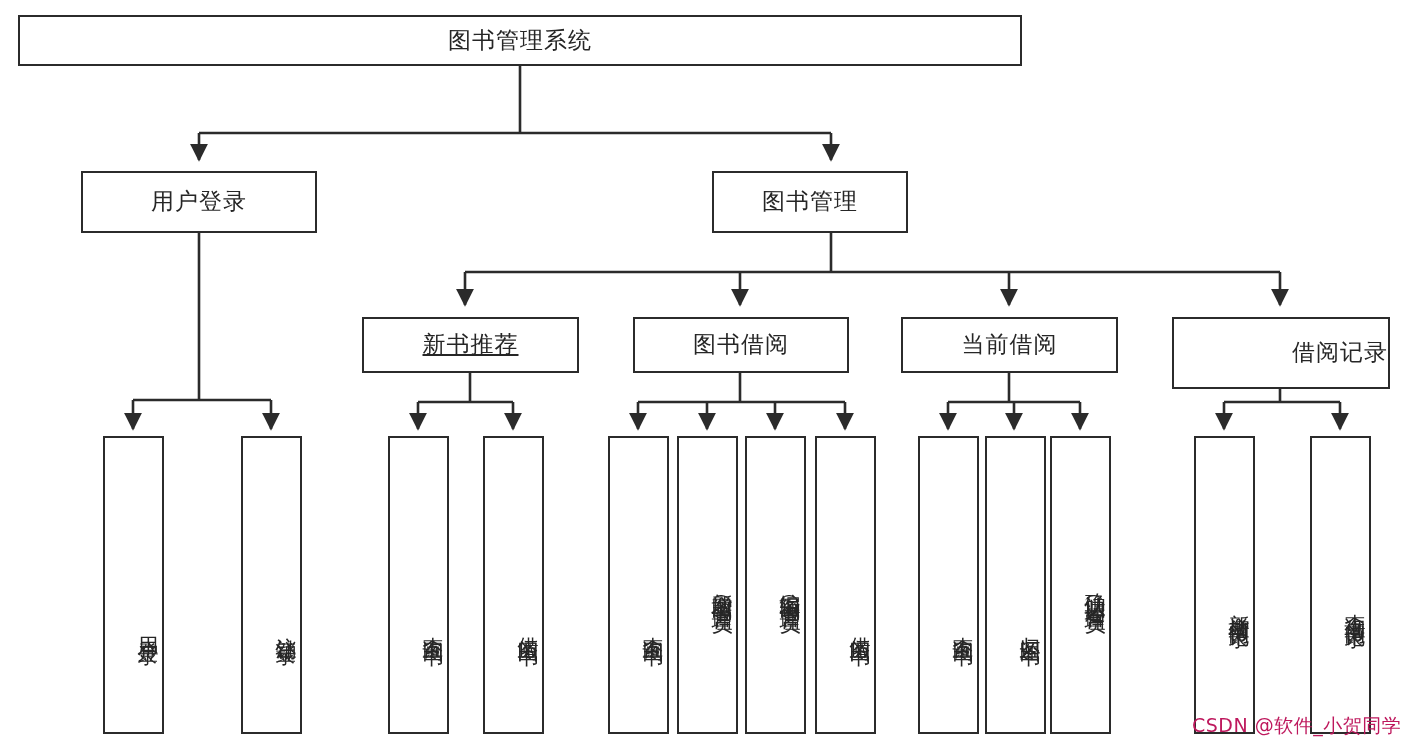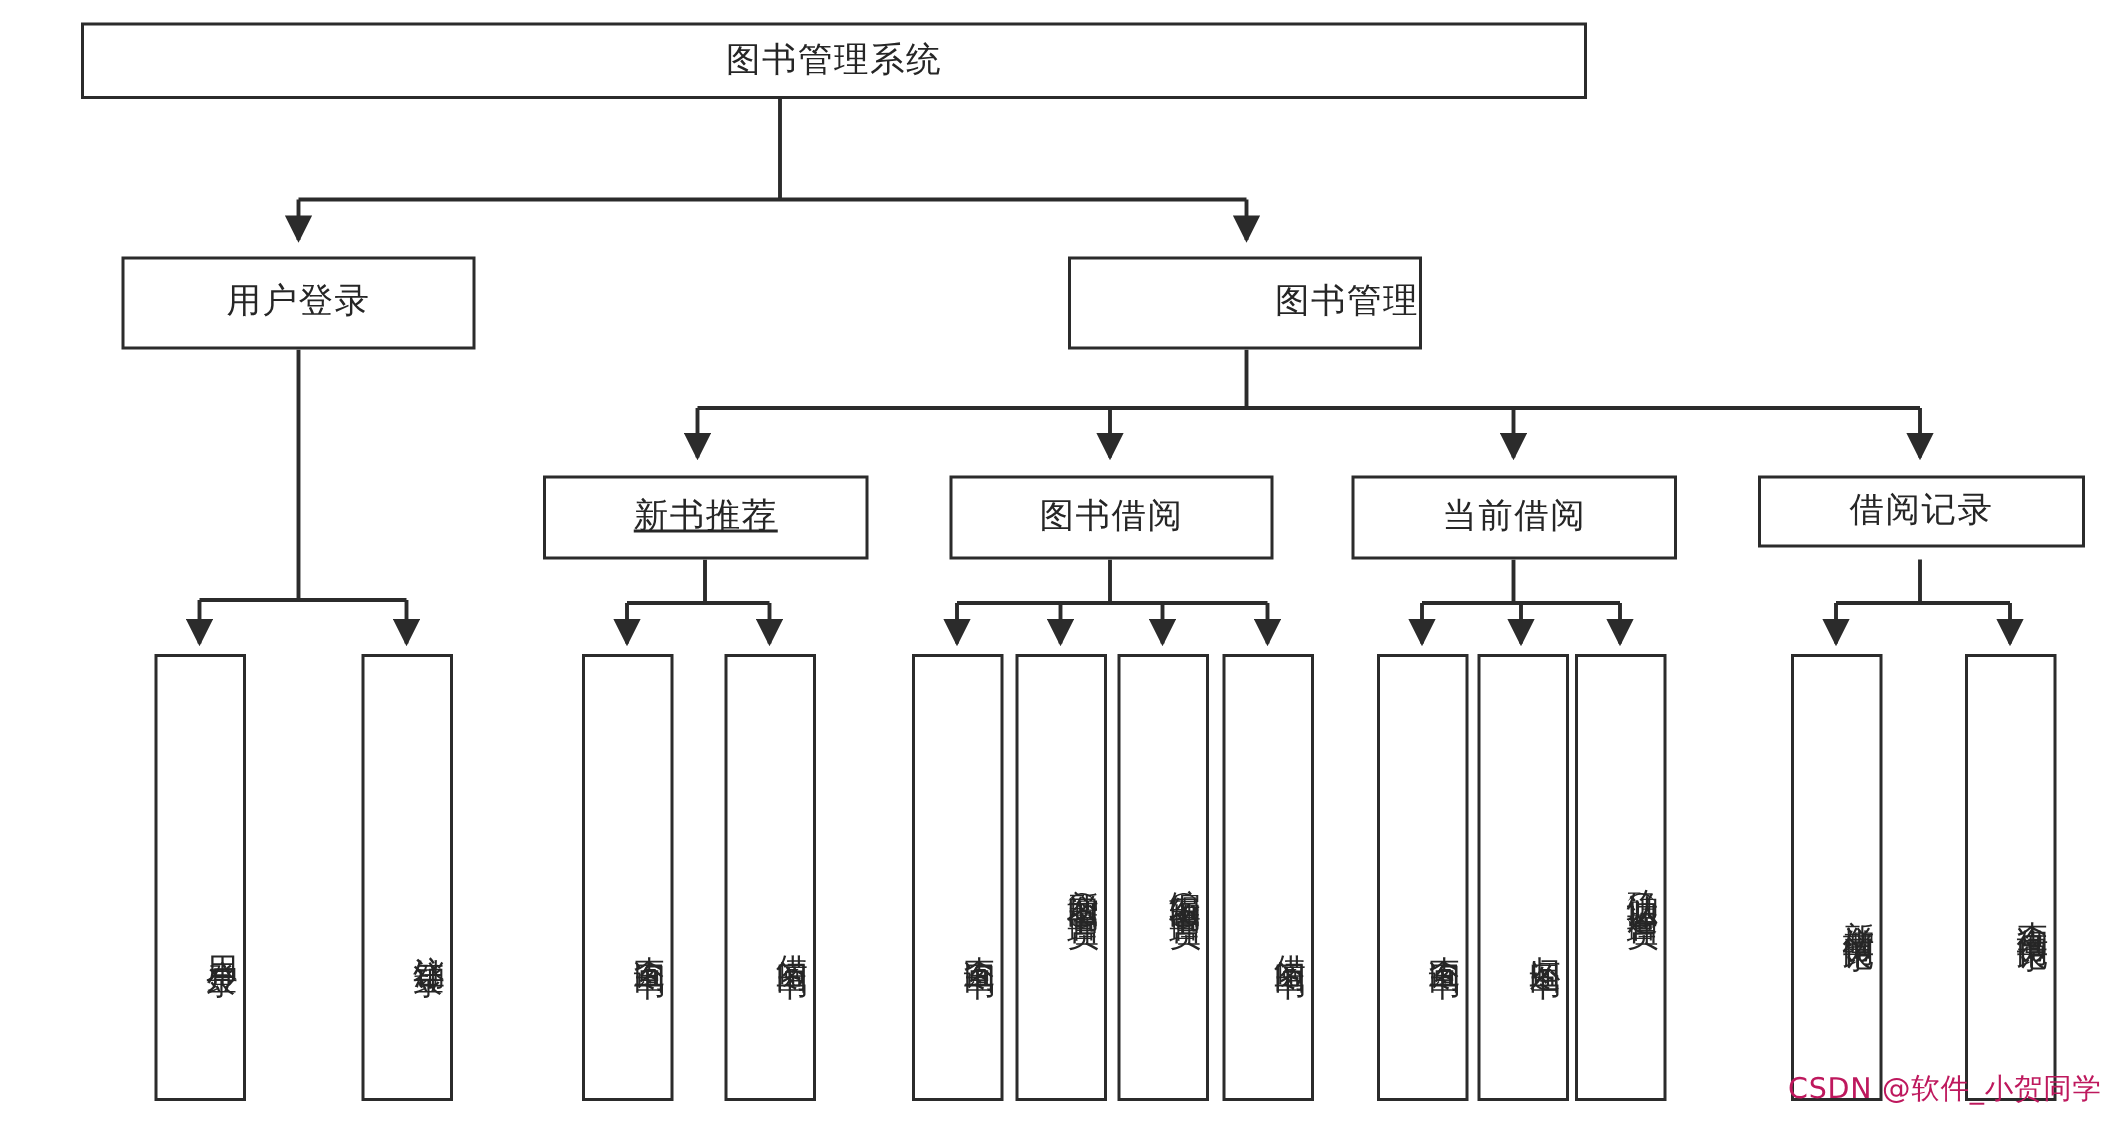--- a/index.html
+++ b/index.html
@@ -112,41 +112,41 @@
       <path d="M 1014 402 L 1014 429" marker-end="url(#arrow)"></path>
       <path d="M 1080 402 L 1080 429" marker-end="url(#arrow)"></path>
 
       <path d="M 1280 373 L 1280 402"></path>
       <path d="M 1224 402 L 1340 402"></path>
       <path d="M 1224 402 L 1224 429" marker-end="url(#arrow)"></path>
       <path d="M 1340 402 L 1340 429" marker-end="url(#arrow)"></path>
     </g>
   </svg>
 
-  <div class="node horiz" style="left:18px; top:15px; width:1004px; height:51px;margin-left:36px;">
+  <div class="node horiz" style="left:18px; top:15px; width:1004px; height:51px;">
     <span>图书管理系统</span>
   </div>
 
   <div class="node horiz" style="left:81px; top:171px; width:236px; height:62px;">
     <span>用户登录</span>
   </div>
-  <div class="node horiz" style="left:712px; top:171px; width:236px; height:62px;justify-content:flex-end;">
+  <div class="node horiz" style="left:712px; top:171px; width:196px; height:62px;">
     <span>图书管理</span>
   </div>
 
   <div class="node horiz" style="left:362px; top:317px; width:217px; height:56px;text-decoration:underline;">
     <span>新书推荐</span>
   </div>
   <div class="node horiz" style="left:901px; top:317px; width:217px; height:56px;">
     <span>当前借阅</span>
   </div>
   <div class="node horiz" style="left:633px; top:317px; width:216px; height:56px;">
     <span>图书借阅</span>
   </div>
-  <div class="node horiz" style="left:1172px; top:317px; width:218px; height:48px;">
+  <div class="node horiz" style="left:1172px; top:317px; width:218px; height:72px;justify-content:flex-end;">
     <span>借阅记录</span>
   </div>
 
   <div class="node vert" style="left:103px; top:436px; width:61px; height:298px; padding-top:82px;">
     <span class="vtext">用户登录</span>
   </div>
   <div class="node vert" style="left:241px; top:436px; width:61px; height:298px; padding-top:82px;">
     <span class="vtext">注销登录</span>
   </div>
 

